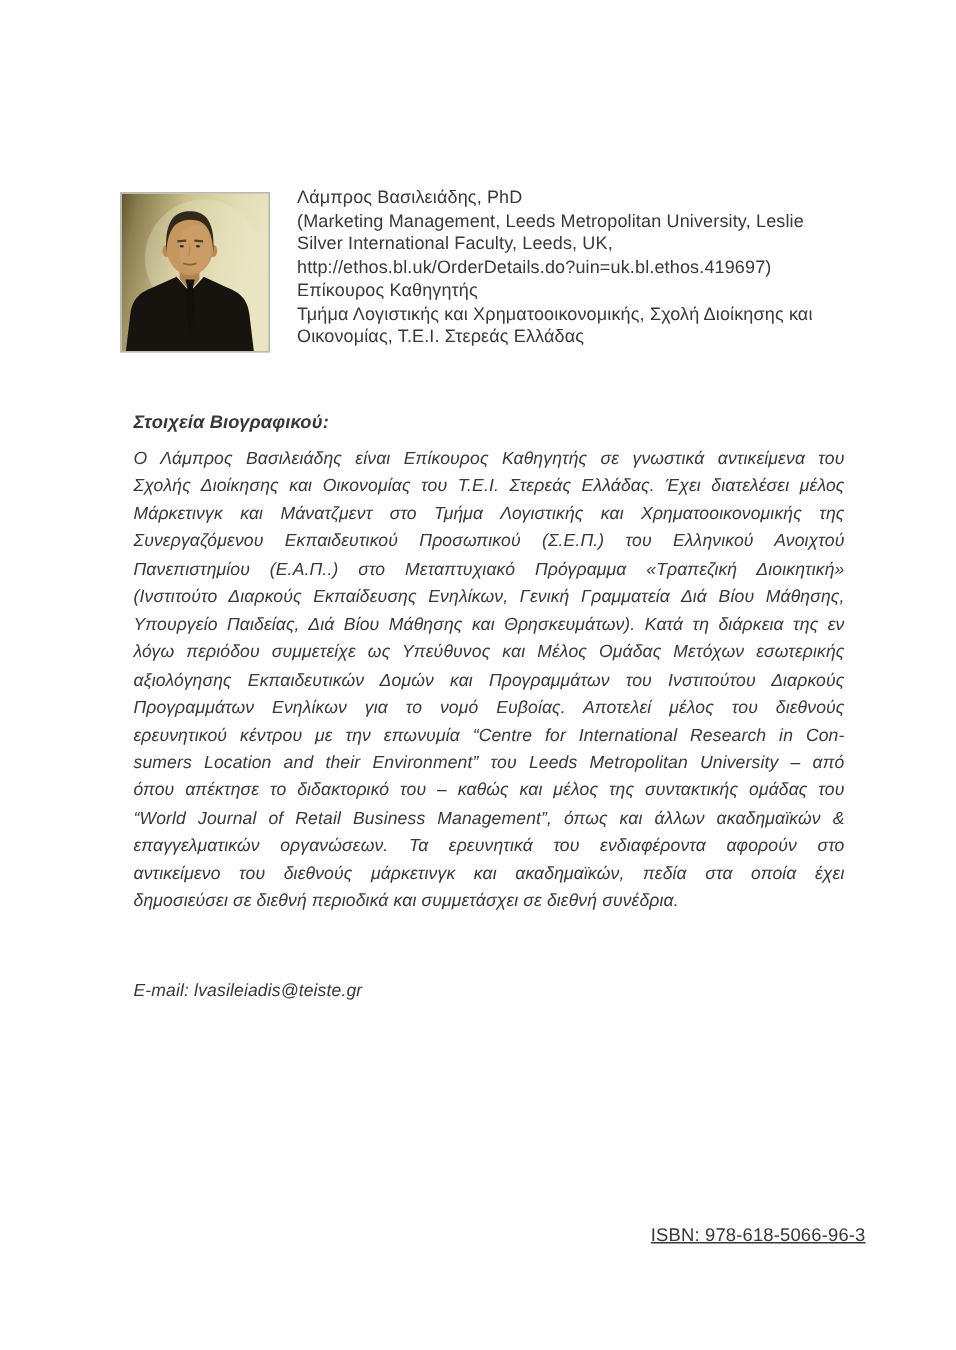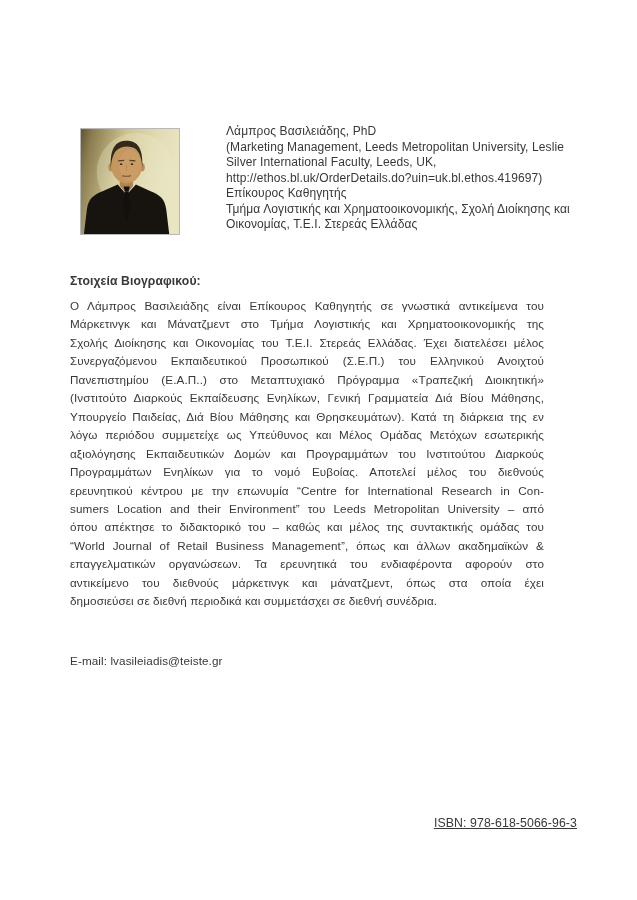--- a/index.html
+++ b/index.html
@@ -20,27 +20,28 @@
     background: #d8d2a6;
   }
   .photo svg { display: block; width: 100%; height: 100%; }
 
   .header-text {
     position: absolute; left: 198px; top: 124px;
     width: 372px;
     font-size: 12px; line-height: 15.5px;
     letter-spacing: 0.1px;
   }
-  .hline { white-space: nowrap; margin-left: 28px; }
+  .hline { white-space: nowrap; }
 
   .bio {
-    position: absolute; left: 70px; top: 272px;
+    position: absolute; left: 89px; top: 272px;
     width: 474px;
     font-size: 11.7px;
     letter-spacing: 0.1px;
+    font-style: italic;
   }
   .bio-heading {
     font-weight: bold;
     font-size: 12.2px;
     line-height: 18px;
     margin-bottom: 7px;
   }
   .bline {
     line-height: 18.45px;
     text-align: justify;
@@ -98,33 +99,33 @@
   <div class="hline">http://ethos.bl.uk/OrderDetails.do?uin=uk.bl.ethos.419697)</div>
   <div class="hline">Επίκουρος Καθηγητής</div>
   <div class="hline">Τμήμα Λογιστικής και Χρηματοοικονομικής, Σχολή Διοίκησης και</div>
   <div class="hline">Οικονομίας, Τ.Ε.Ι. Στερεάς Ελλάδας</div>
 </div>
 
 <div class="bio">
   <div class="bio-heading">Στοιχεία Βιογραφικού:</div>
   <div>
     <div class="bline">Ο Λάμπρος Βασιλειάδης είναι Επίκουρος Καθηγητής  σε γνωστικά αντικείμενα του</div>
+    <div class="bline">Σχολής Διοίκησης και Οικονομίας του Τ.Ε.Ι. Στερεάς Ελλάδας. Έχει διατελέσει μέλος</div>
     <div class="bline">Μάρκετινγκ και Μάνατζμεντ στο Τμήμα Λογιστικής και Χρηματοοικονομικής της</div>
-    <div class="bline">Σχολής Διοίκησης και Οικονομίας του Τ.Ε.Ι. Στερεάς Ελλάδας. Έχει διατελέσει μέλος</div>
     <div class="bline">Συνεργαζόμενου Εκπαιδευτικού Προσωπικού (Σ.Ε.Π.) του Ελληνικού Ανοιχτού</div>
     <div class="bline">Πανεπιστημίου (Ε.Α.Π..) στο Μεταπτυχιακό Πρόγραμμα «Τραπεζική Διοικητική»</div>
     <div class="bline">(Ινστιτούτο Διαρκούς Εκπαίδευσης Ενηλίκων, Γενική Γραμματεία Διά Βίου Μάθησης,</div>
     <div class="bline">Υπουργείο Παιδείας, Διά Βίου Μάθησης και Θρησκευμάτων). Κατά τη διάρκεια της εν</div>
     <div class="bline">λόγω περιόδου συμμετείχε ως Υπεύθυνος και Μέλος Ομάδας Μετόχων εσωτερικής</div>
     <div class="bline">αξιολόγησης Εκπαιδευτικών Δομών και Προγραμμάτων του Ινστιτούτου Διαρκούς</div>
     <div class="bline">Προγραμμάτων Ενηλίκων για το νομό Ευβοίας. Αποτελεί μέλος του διεθνούς</div>
     <div class="bline">ερευνητικού κέντρου με την επωνυμία “Centre for International Research in Con-</div>
     <div class="bline">sumers Location and their Environment” του Leeds Metropolitan University – από</div>
     <div class="bline">όπου απέκτησε το διδακτορικό του – καθώς και μέλος της συντακτικής ομάδας του</div>
     <div class="bline">“World Journal of Retail Business Management”, όπως και άλλων ακαδημαϊκών &amp;</div>
     <div class="bline">επαγγελματικών οργανώσεων. Τα ερευνητικά του ενδιαφέροντα αφορούν στο</div>
-    <div class="bline">αντικείμενο του διεθνούς μάρκετινγκ και μάνατζμεντ, όπως στα οποία έχει</div>
+    <div class="bline">αντικείμενο του διεθνούς μάρκετινγκ και ακαδημαϊκών, πεδία στα οποία έχει</div>
     <div class="bline last">δημοσιεύσει σε διεθνή περιοδικά και συμμετάσχει σε διεθνή συνέδρια.</div>
   </div>
   <div class="bio-email">E-mail: lvasileiadis@teiste.gr</div>
 </div>
 
 <div class="isbn">ISBN: 978-618-5066-96-3</div>
 
 </body></html>

